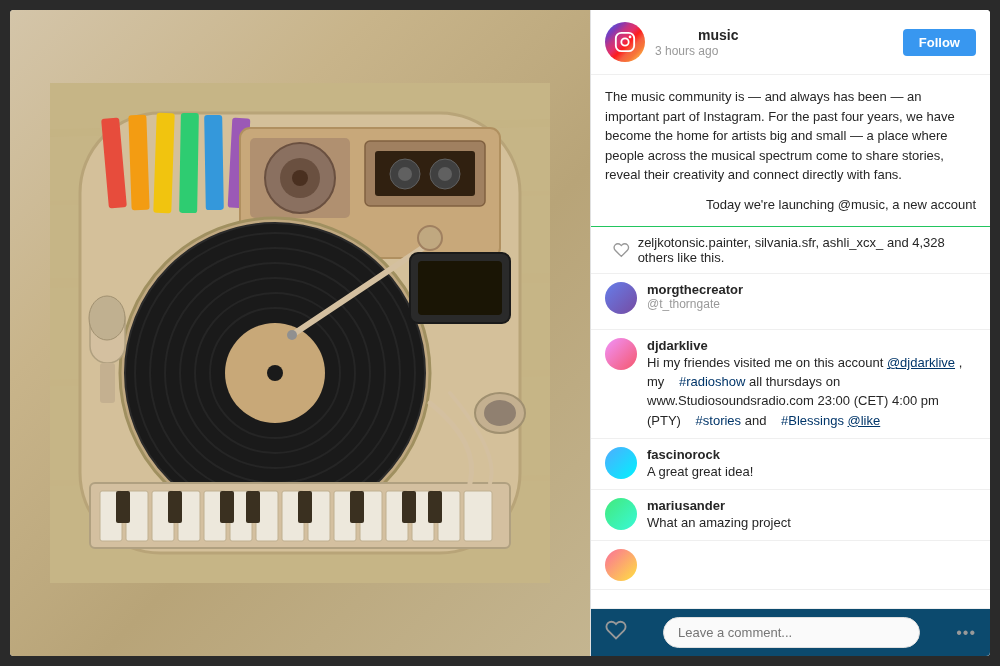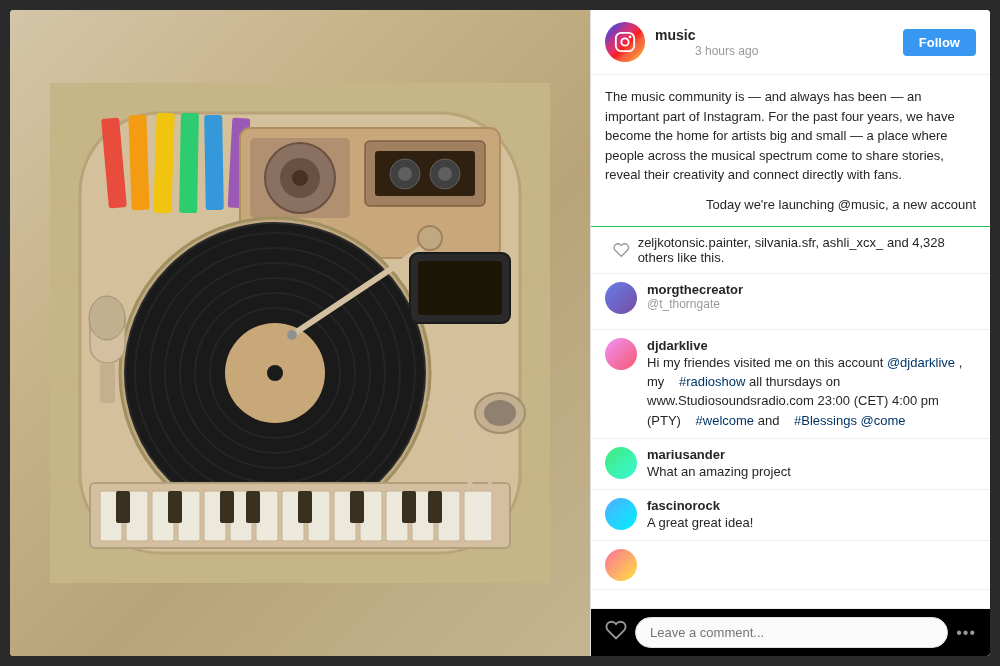--- a/index.html
+++ b/index.html
@@ -76,25 +76,25 @@
       width: 22px;
       height: 22px;
     }
     .header-info {
       flex: 1;
     }
     .username {
       font-size: 14px;
       font-weight: 600;
       color: #262626;
+      margin-left: 43px;
     }
     .timestamp {
       font-size: 12px;
       color: #999;
-      margin-left: 40px;
     }
     .follow-btn {
       background: #3897f0;
       color: #fff;
       border: none;
       border-radius: 4px;
       padding: 6px 16px;
       font-size: 13px;
       font-weight: 700;
       cursor: pointer;
@@ -175,32 +175,34 @@
       display: block;
       margin-bottom: 10px;
     }
     .comment-body {
       font-size: 13px;
       color: #262626;
       line-height: 1.4;
     }
     .comment-body .mention {
       color: #003569;
+      text-decoration: underline;
     }
     .comment-body .hashtag {
       color: #003569;
       margin-left: 11px;
     }
     
     .input-area {
       display: flex;
       align-items: center;
       padding: 8px 14px;
       border-top: 1px solid #efefef;
-      background: #000000;
+      background: #0c4a6e;
+      gap: 28px;
     }
     .heart-btn {
       background: none;
       border: none;
       cursor: pointer;
       margin-right: 8px;
       color: #999;
       font-size: 20px;
     }
     .comment-input {
@@ -370,37 +372,37 @@
         <div class="comment-content">
           <span class="comment-user">morgthecreator</span>
           <span class="comment-handle">@t_thorngate</span>
         </div>
       </div>
 
       <div class="comment-item">
         <div class="comment-avatar avatar-color-2"></div>
         <div class="comment-content">
           <span class="comment-user">djdarklive</span>
-          <span class="comment-body">Hi my friendes visited me on this account <span class="mention">@djdarklive</span> , my <span class="hashtag">#radioshow</span> all thursdays on www.Studiosoundsradio.com 23:00 (CET) 4:00 pm (PTY) <span class="hashtag">#welcome</span> and <span class="hashtag">#Blessings</span> <span class="mention">@come</span></span>
+          <span class="comment-body">Hi my friendes visited me on this account <span class="mention">@djdarklive</span> , my <span class="hashtag">#radioshow</span> all thursdays on www.Studiosoundsradio.com 23:00 (CET) 4:00 pm (PTY) <span class="hashtag">#stories</span> and <span class="hashtag">#Blessings</span> <span class="mention">@like</span></span>
+        </div>
+      </div>
+
+      <div class="comment-item">
+        <div class="comment-avatar avatar-color-3"></div>
+        <div class="comment-content">
+          <span class="comment-user">fascinorock</span>
+          <span class="comment-body">A great great idea!</span>
         </div>
       </div>
 
       <div class="comment-item">
         <div class="comment-avatar avatar-color-4"></div>
         <div class="comment-content">
           <span class="comment-user">mariusander</span>
           <span class="comment-body">What an amazing project</span>
-        </div>
-      </div>
-
-      <div class="comment-item">
-        <div class="comment-avatar avatar-color-3"></div>
-        <div class="comment-content">
-          <span class="comment-user">fascinorock</span>
-          <span class="comment-body">A great great idea!</span>
         </div>
       </div>
 
       <div class="comment-item">
         <div class="comment-avatar avatar-color-5"></div>
       </div>
     </div>
 
     <div class="input-area">
       <button class="heart-btn">

